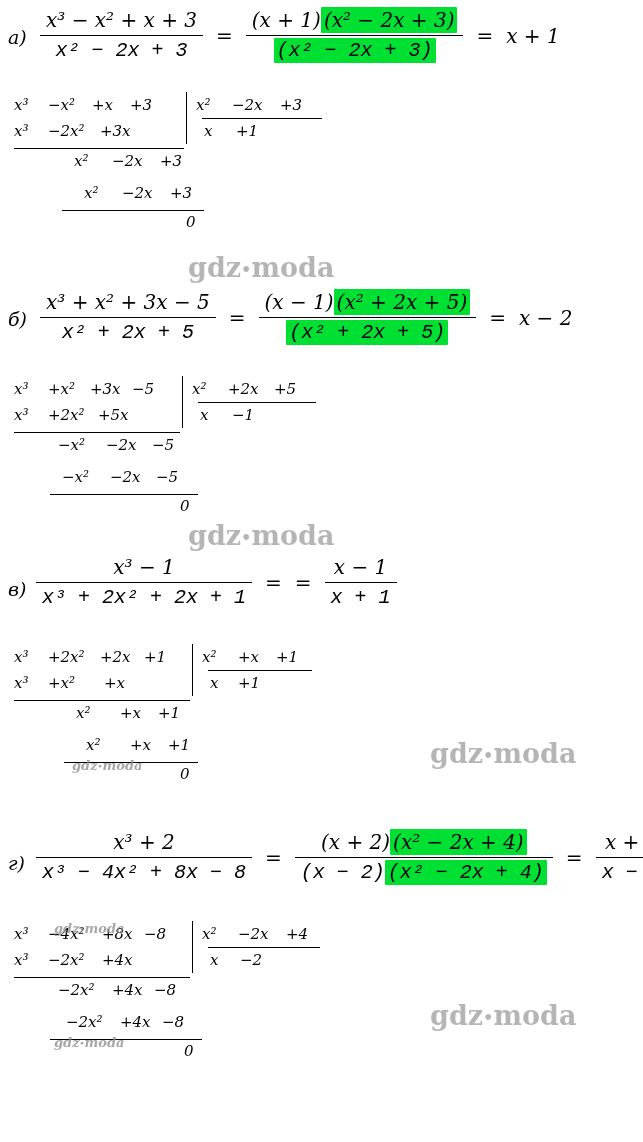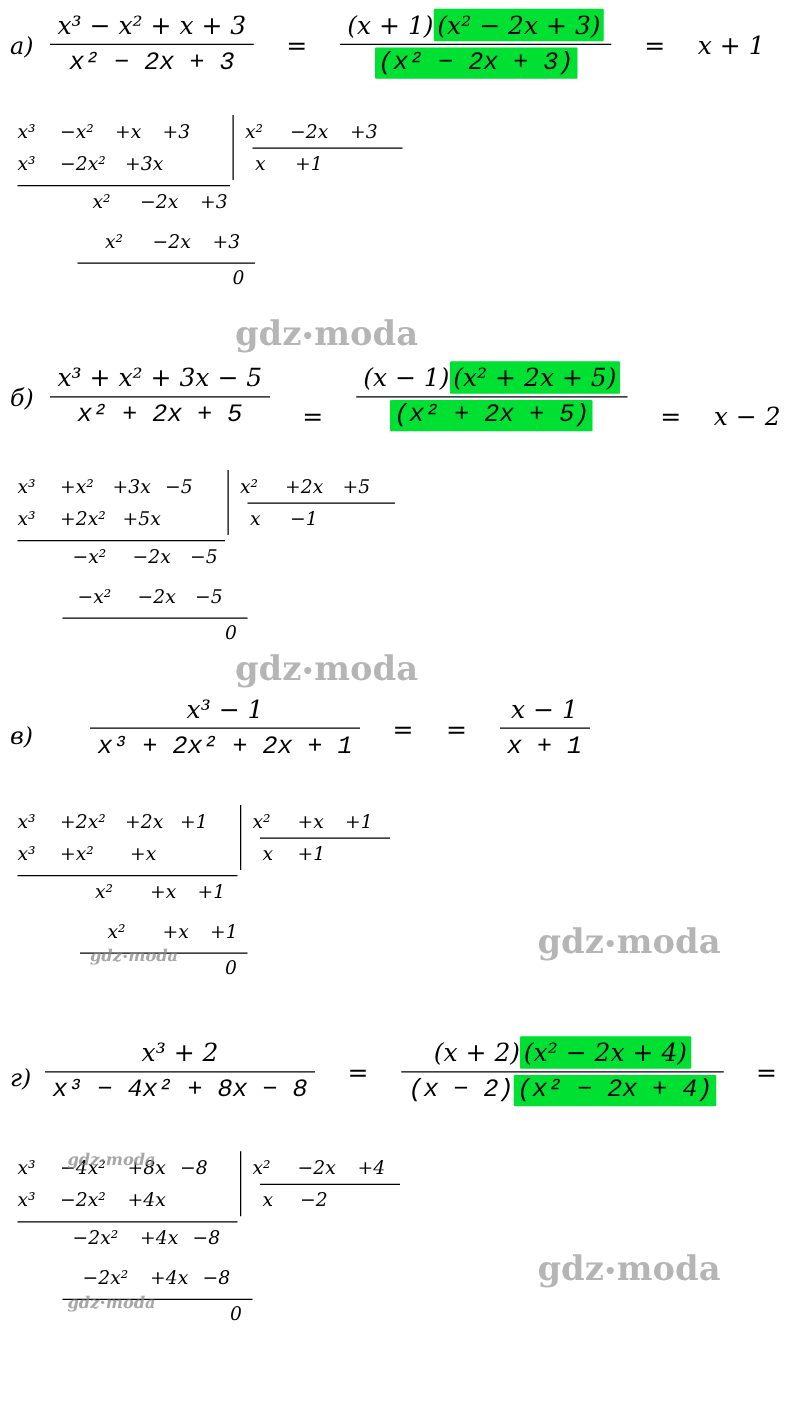--- a/index.html
+++ b/index.html
@@ -45,21 +45,21 @@
   }
   .hl {
     background: #00e033;
     padding: 1px 3px;
     border-radius: 1px;
   }
   .eqrow {
     position: absolute;
     display: flex;
     align-items: center;
-    gap: 26px;
+    gap: 13px;
     font-size: 20px;
   }
   .label {
     position: absolute;
     font-family: "DejaVu Serif", serif;
     font-style: italic;
     font-size: 19px;
   }
   .eqsign { font-style: normal; font-size: 20px; }
 
@@ -144,21 +144,21 @@
     <div class="rule" style="left:48px; top:114px; width:142px;"></div>
     <div class="line" style="left:172px; top:117px;">0</div>
   </div>
 
   <div class="wm big" style="left:188px; top:252px;">
     <span>gdz</span><span class="dot">•</span><span>moda</span>
   </div>
 
   <div class="label" style="left:8px; top:308px;">б)</div>
 
-  <div class="eqrow" style="left:40px; top:290px;align-items:flex-end;">
+  <div class="eqrow" style="left:40px; top:290px;">
     <span class="frac math">
       <span class="num">x³ + x² + 3x − 5</span>
       <span class="den">x² + 2x + 5</span>
     </span>
     <span class="eqsign">=</span>
     <span class="frac math">
       <span class="num"><span>(x − 1)</span><span class="hl">(x² + 2x + 5)</span></span>
       <span class="den"><span class="hl">(x² + 2x + 5)</span></span>
     </span>
     <span class="eqsign">=</span>
@@ -190,21 +190,21 @@
     <div class="rule" style="left:36px; top:114px; width:148px;"></div>
     <div class="line" style="left:166px; top:117px;">0</div>
   </div>
 
   <div class="wm big" style="left:188px; top:520px;">
     <span>gdz</span><span class="dot">•</span><span>moda</span>
   </div>
 
   <div class="label" style="left:8px; top:578px;">в)</div>
 
-  <div class="eqrow" style="left:36px; top:555px;margin-left:36px;">
+  <div class="eqrow" style="left:36px; top:555px;">
     <span class="frac math">
       <span class="num">x³ − 1</span>
       <span class="den">x³ + 2x² + 2x + 1</span>
     </span>
     <span class="eqsign">=</span>
     <span class="eqsign">=</span>
     <span class="frac math">
       <span class="num">x − 1</span>
       <span class="den">x + 1</span>
     </span>

